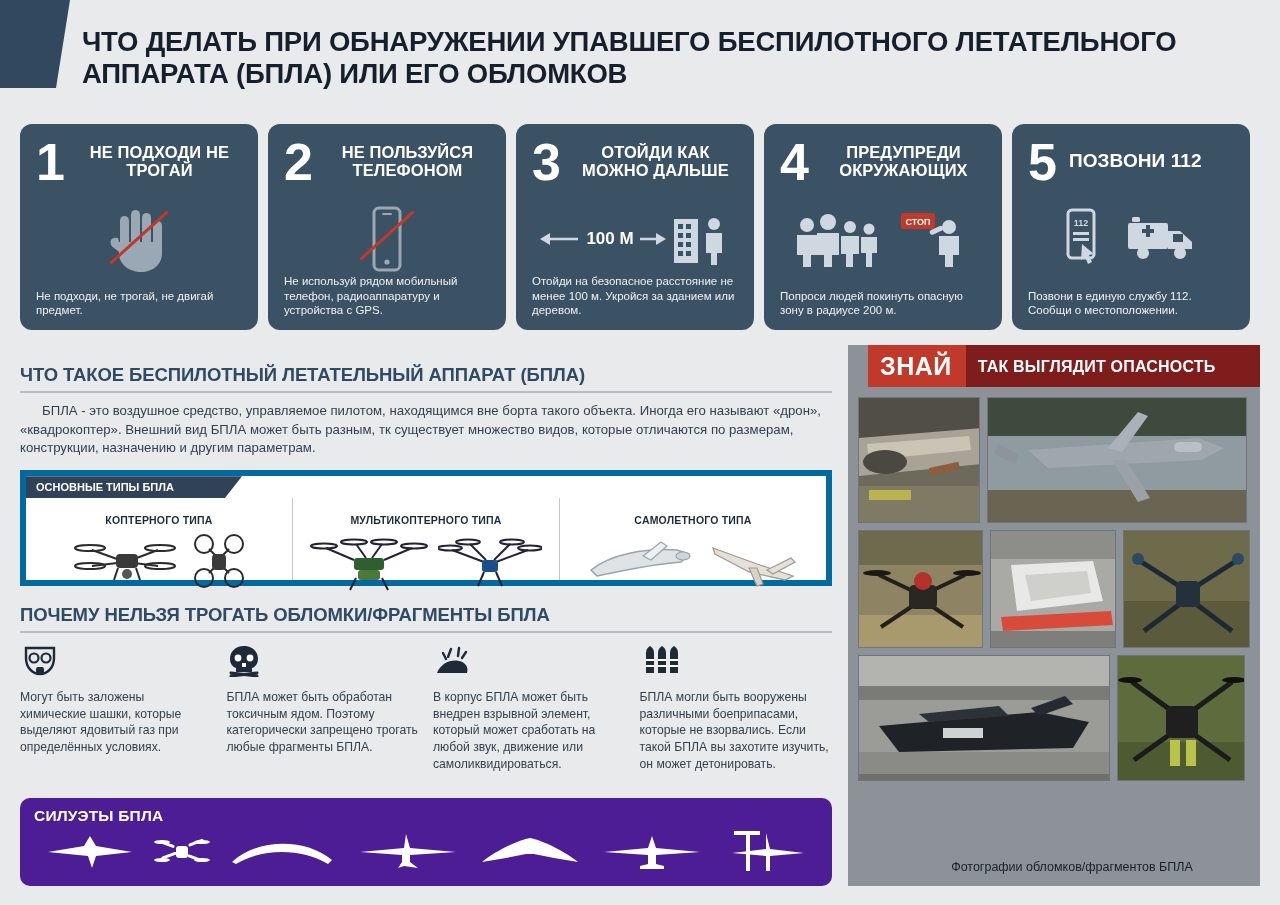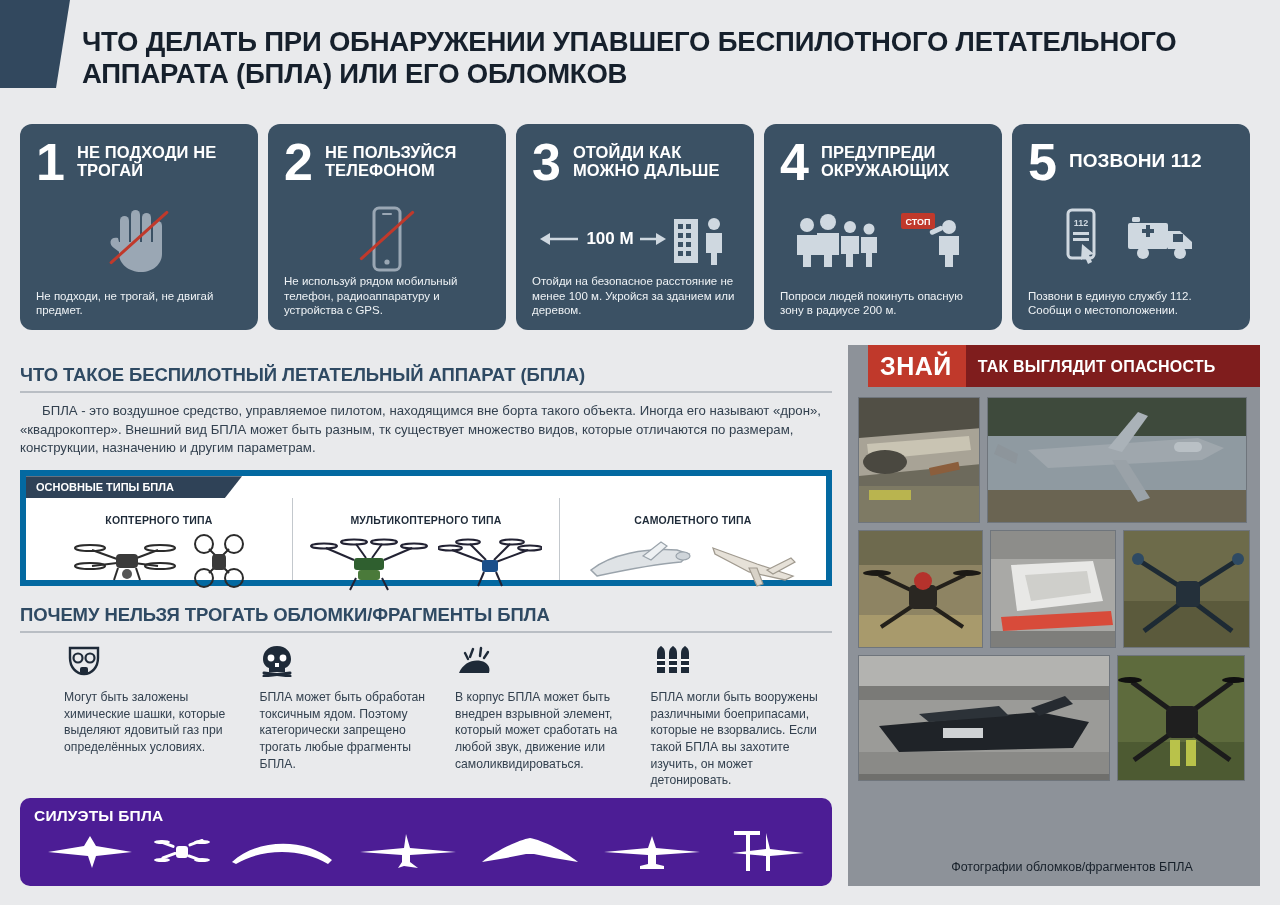--- a/index.html
+++ b/index.html
@@ -30,21 +30,21 @@
   
   .steps { position:absolute; left:20px; top:124px; display:flex; gap:10px; }
   .step {
     width:238px; height:206px; background:#3b5164; border-radius:12px;
     position:relative; color:#fff; padding:14px 16px 12px 16px;
   }
   .step-top { display:flex; align-items:flex-start; gap:12px; height:62px; }
   .step-num { font-size:52px; font-weight:bold; line-height:0.93; color:#fff; }
   .step-head {
     font-size:16.5px; font-weight:bold; text-transform:uppercase;
-    line-height:1.12; padding-top:5px; letter-spacing:0.1px;
+    line-height:1.12; padding-top:5px; letter-spacing:0.1px;text-align:center;
   }
   .step-icon { height:78px; display:flex; align-items:center; justify-content:center; position:relative; }
   .step-desc {
     font-size:11.5px; line-height:1.28; color:#eef2f5; position:absolute;
     left:16px; right:14px; bottom:12px;
   }
   .step.s5 .step-head { font-size:19px; padding-top:12px; }
 
   
   .slash {
@@ -69,21 +69,21 @@
     clip-path: polygon(0 0, 100% 0, 92% 100%, 0 100%); width:216px;
   }
   .types-row { display:flex; padding-top:22px; height:104px; }
   .type-cell { flex:1; border-right:1px solid #c3c8cd; text-align:center; padding-top:4px; }
   .type-cell:last-child { border-right:none; }
   .type-label { font-size:10.5px; font-weight:bold; text-transform:uppercase; color:#1e2a38; letter-spacing:0.2px;margin-top:12px; }
   .type-art { height:74px; display:flex; align-items:center; justify-content:center; gap:10px; }
 
   
   .why { margin-top:18px; }
-  .why-grid { display:flex; gap:14px; margin-top:10px;margin-left:44px; }
+  .why-grid { display:flex; gap:14px; margin-top:10px; }
   .why-item { flex:1; }
   .why-icon { height:34px; display:flex; align-items:flex-end; }
   .why-text { font-size:12.2px; line-height:1.36; color:#33414f; margin-top:12px; }
 
   
   .sil-box {
     position:absolute; left:20px; top:798px; width:812px; height:88px;
     background:#4c1d95; border-radius:10px; color:#fff; padding:9px 14px;
   }
   .sil-title { font-size:15.5px; font-weight:bold; text-transform:uppercase; letter-spacing:0.2px; }

